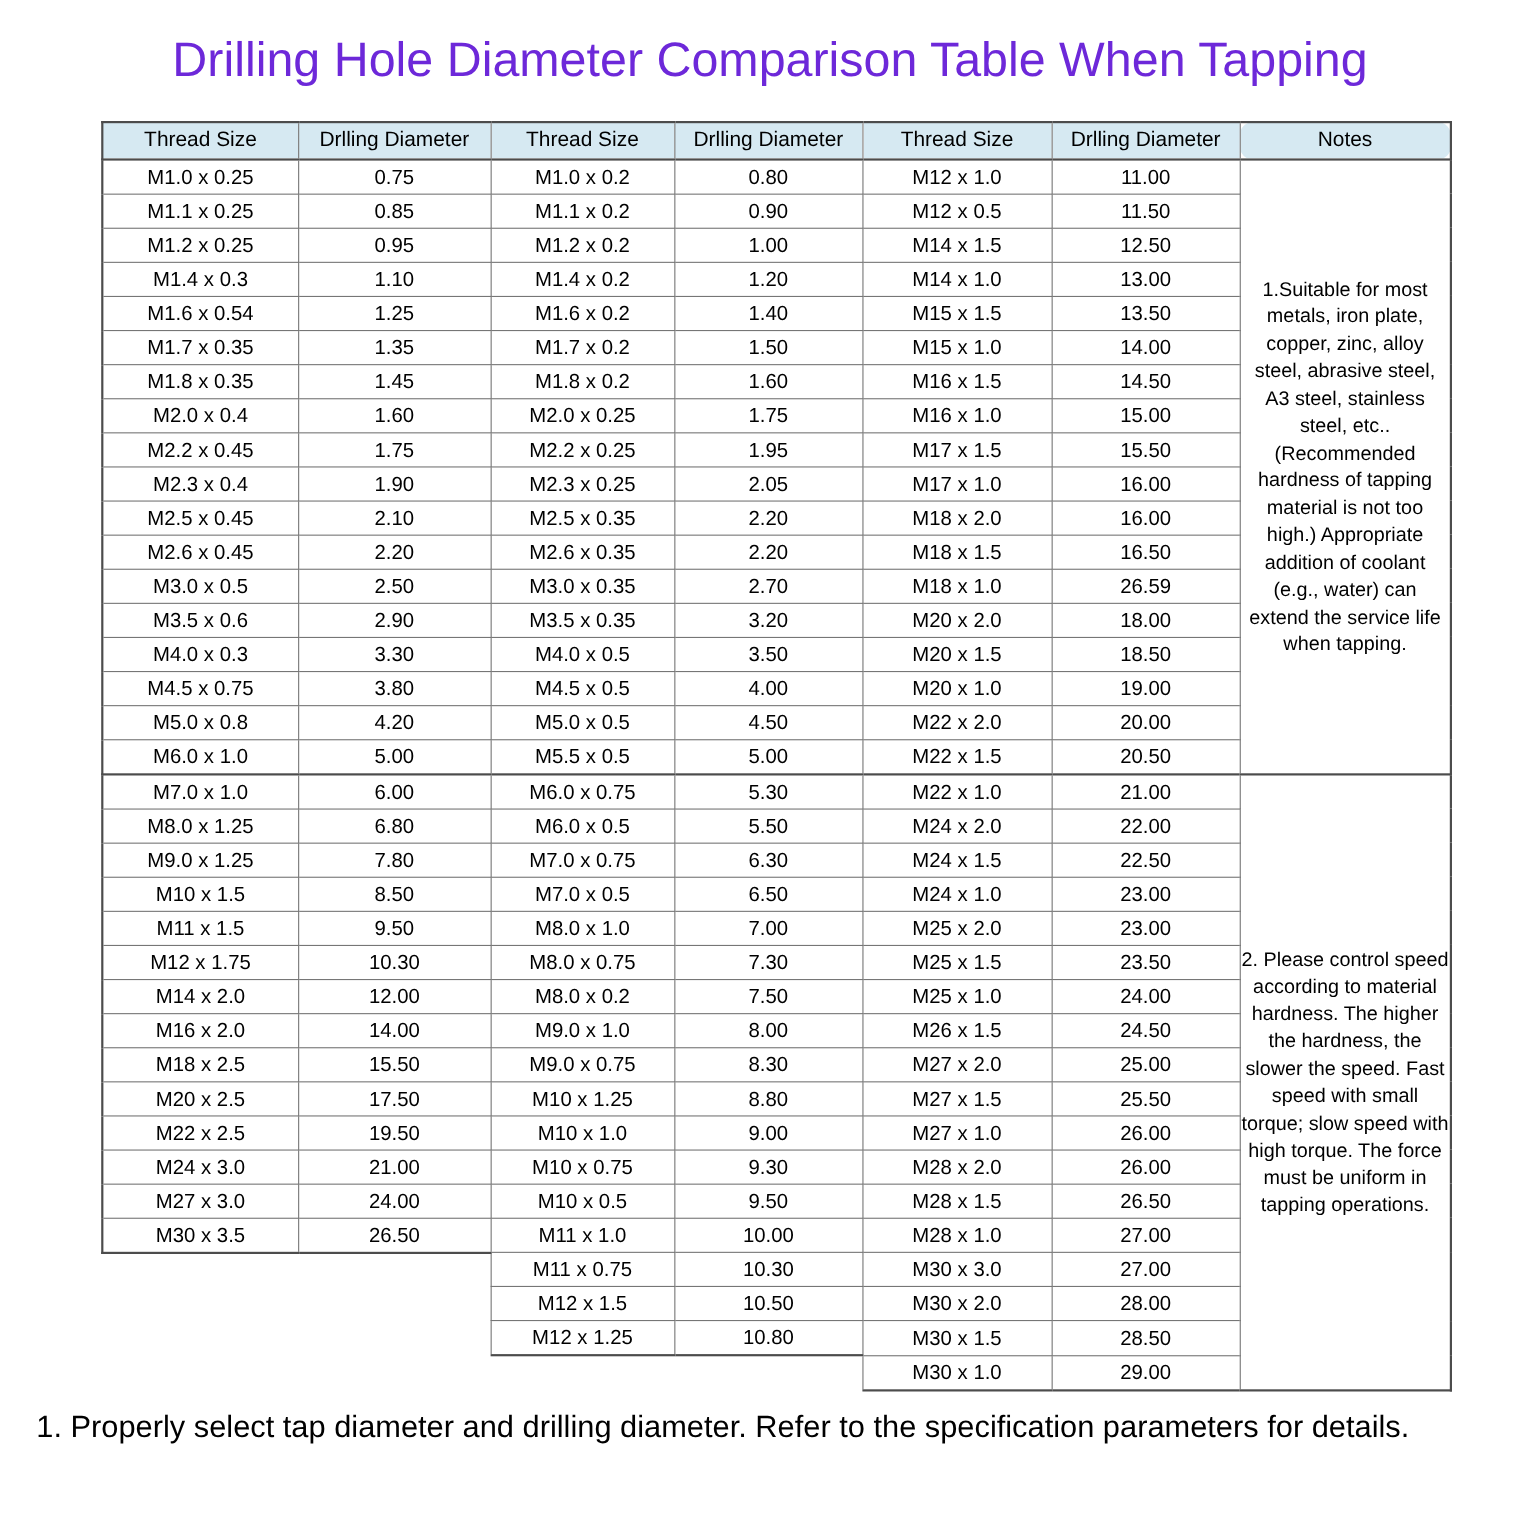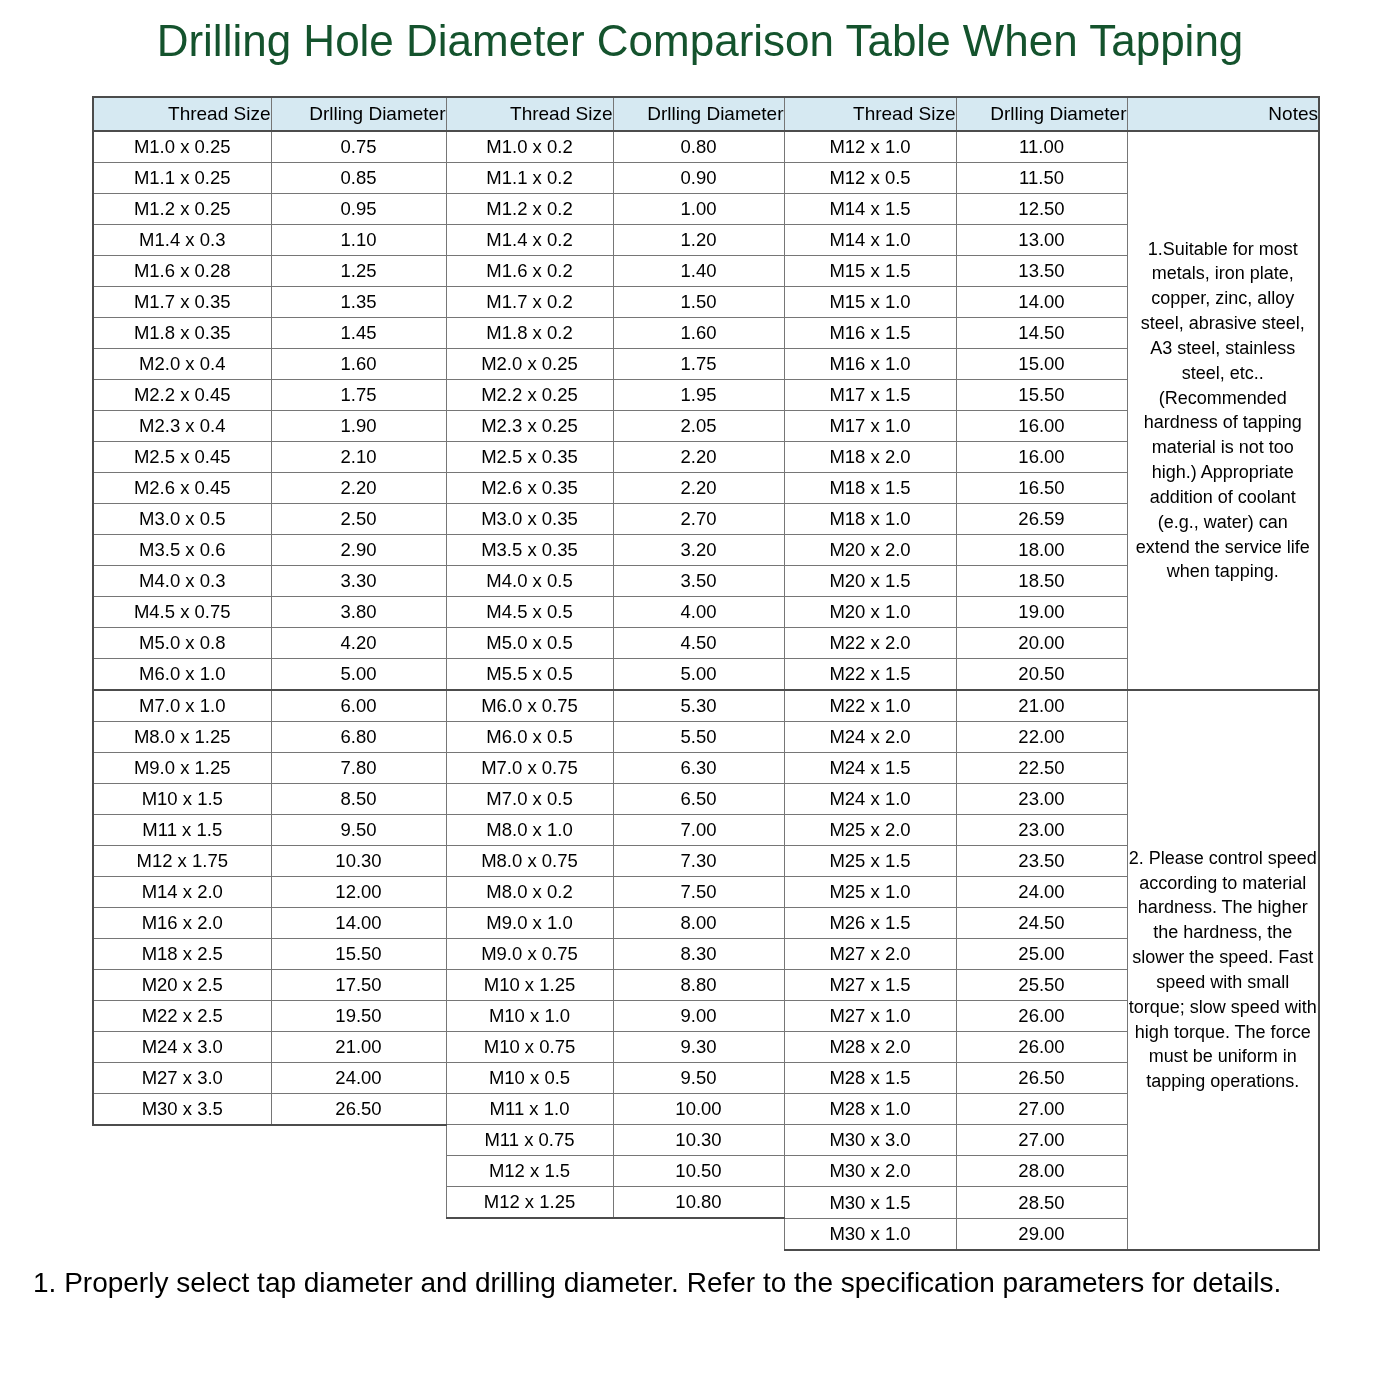--- a/index.html
+++ b/index.html
@@ -10,28 +10,28 @@
     -webkit-font-smoothing: antialiased;
   }
   .page {
     position: relative;
     width: 1400px;
     height: 1400px;
     background: #ffffff;
     overflow: hidden;
   }
   h1.title {
-    margin: 2px;
+    margin: 16px;
     padding-top: 13px;
     text-align: center;
     font-size: 44px;
     font-weight: 400;
     line-height: 1.18;
     letter-spacing: 0;
-    color: #14532d;
+    color: #6d28d9;
   }
   table.spec {
     border-collapse: collapse;
     table-layout: fixed;
     width: 1226px;
     margin: 29px 0 0 92px;
   }
   .spec th, .spec td {
     border: 1px solid #767676;
     text-align: center;
@@ -40,37 +40,36 @@
     overflow: hidden;
     white-space: nowrap;
   }
   .spec th {
     background: #d6e9f2;
     height: 32px;
     font-size: 19px;
     font-weight: 400;
     border-top: 2px solid #4c4c4c;
     border-bottom: 2px solid #4c4c4c;
-    text-align: right;
   }
   .spec td {
     height: 30px;
     font-size: 18.5px;
     background: #ffffff;
   }
   .spec td.notes {
     font-size: 18px;
     line-height: 1.38;
     padding: 2px 1px;
     white-space: normal;
     vertical-align: middle;
     margin-top: 37px;
   }
   .bl { border-left: 2px solid #4c4c4c !important; }
-  .br { border-right: 2px solid #4c4c4c !important; }
+  .br { border-right: 2px solid #4c4c4c !important; border-radius: 12px; }
   .bb { border-bottom: 2px solid #4c4c4c !important; }
   .spec td.empty { border: none; background: #ffffff; }
   .footnotes {
     margin: 15px 0 0 33px;
     font-size: 28px;
     line-height: 1.2;
   }
   .fn { margin-bottom: 10px; }
   .fn-indent { padding-left: 29px; }
 </style>
@@ -130,21 +129,21 @@
         </tr>
         <tr>
           <td class="bl">M1.4 x 0.3</td>
           <td>1.10</td>
           <td>M1.4 x 0.2</td>
           <td>1.20</td>
           <td>M14 x 1.0</td>
           <td>13.00</td>
         </tr>
         <tr>
-          <td class="bl">M1.6 x 0.28</td>
+          <td class="bl">M1.6 x 0.54</td>
           <td>1.25</td>
           <td>M1.6 x 0.2</td>
           <td>1.40</td>
           <td>M15 x 1.5</td>
           <td>13.50</td>
         </tr>
         <tr>
           <td class="bl">M1.7 x 0.35</td>
           <td>1.35</td>
           <td>M1.7 x 0.2</td>

